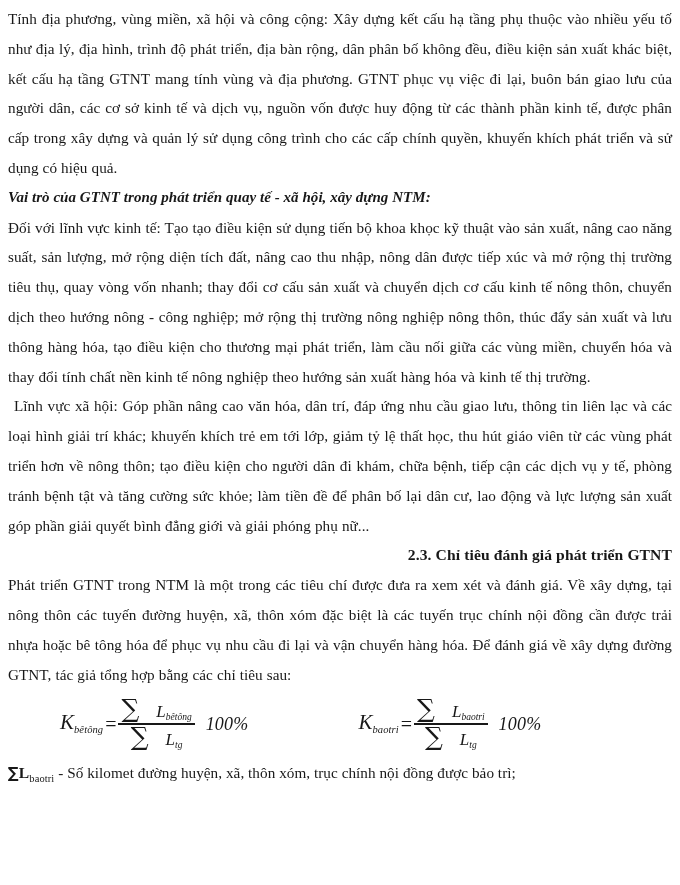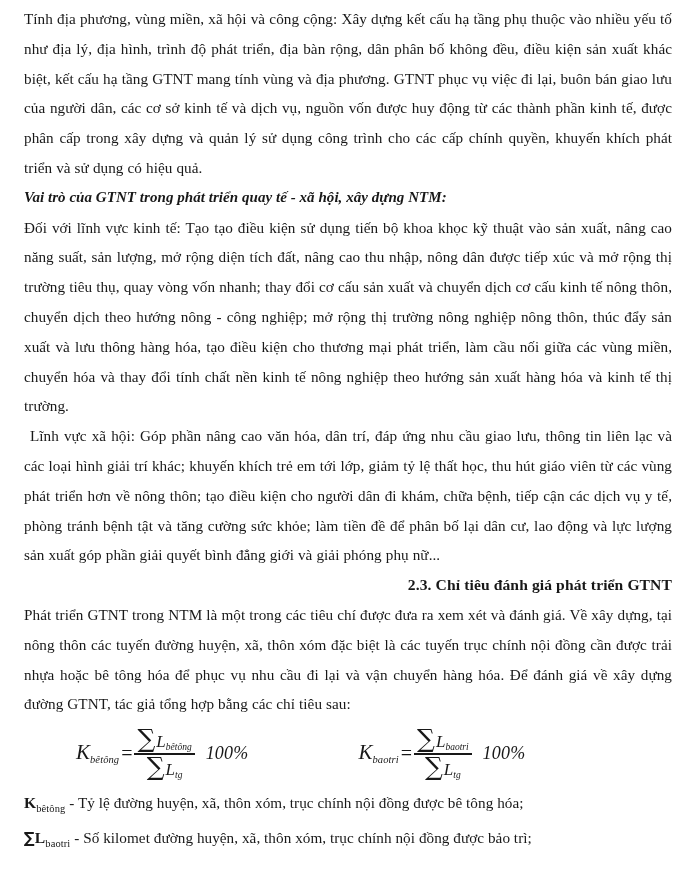--- a/index.html
+++ b/index.html
@@ -14,21 +14,21 @@
     overflow: hidden;
     font-family: "Liberation Serif", "DejaVu Serif", serif;
     color: #181818;
     -webkit-font-smoothing: antialiased;
   }
   #page {
     position: relative;
     width: 680px;
     height: 885px;
     box-sizing: border-box;
-    padding: 4px 8px 0 24px;
+    padding: 4px 8px 0 8px;
     background: #ffffff;
   }
   p.body-para {
     margin: 0;
     font-size: 15.2px;
     line-height: 29.8px;
     text-align: justify;
     text-justify: inter-word;
     letter-spacing: 0.05px;
     word-spacing: 0.2px;
@@ -109,21 +109,21 @@
   }
   .sigma {
     font-family: "DejaVu Serif", "Liberation Serif", serif;
     font-size: 25px;
     line-height: 0.9;
     font-weight: 500;
   }
   .Lvar {
     font-style: italic;
     font-size: 17px;
-    margin-left: 1px;
+    margin-left: 17px;
   }
   .Lvar .sub {
     font-size: 9.5px;
     font-style: italic;
     vertical-align: -3px;
   }
   .pct {
     font-size: 18px;
     margin-left: 11px;
     letter-spacing: 0.2px;
@@ -208,18 +208,17 @@
           <span class="sigma">∑</span>
             <span class="Lvar"><span>L</span><span class="sub">tg</span></span>
         </span>
       </span>
       <span class="pct">100%</span>
     </div>
 
   </div>
 
   <ul class="legend">
-    <li><span class="sym"><span class="sigma-b"></span><span>K</span><span class="sub">bêtông</span></span><span> - Tỷ lệ đường huyện, xã, thôn xóm, trục chính nội đồng được bê tông hóa;</span></li>
     <li><span class="sym"><span class="sigma-b">∑</span><span>L</span><span class="sub">baotri</span></span><span> - Số kilomet đường huyện, xã, thôn xóm, trục chính nội đồng được bảo trì;</span></li>
 
   </ul>
 
 </div>
 
 </body></html>

